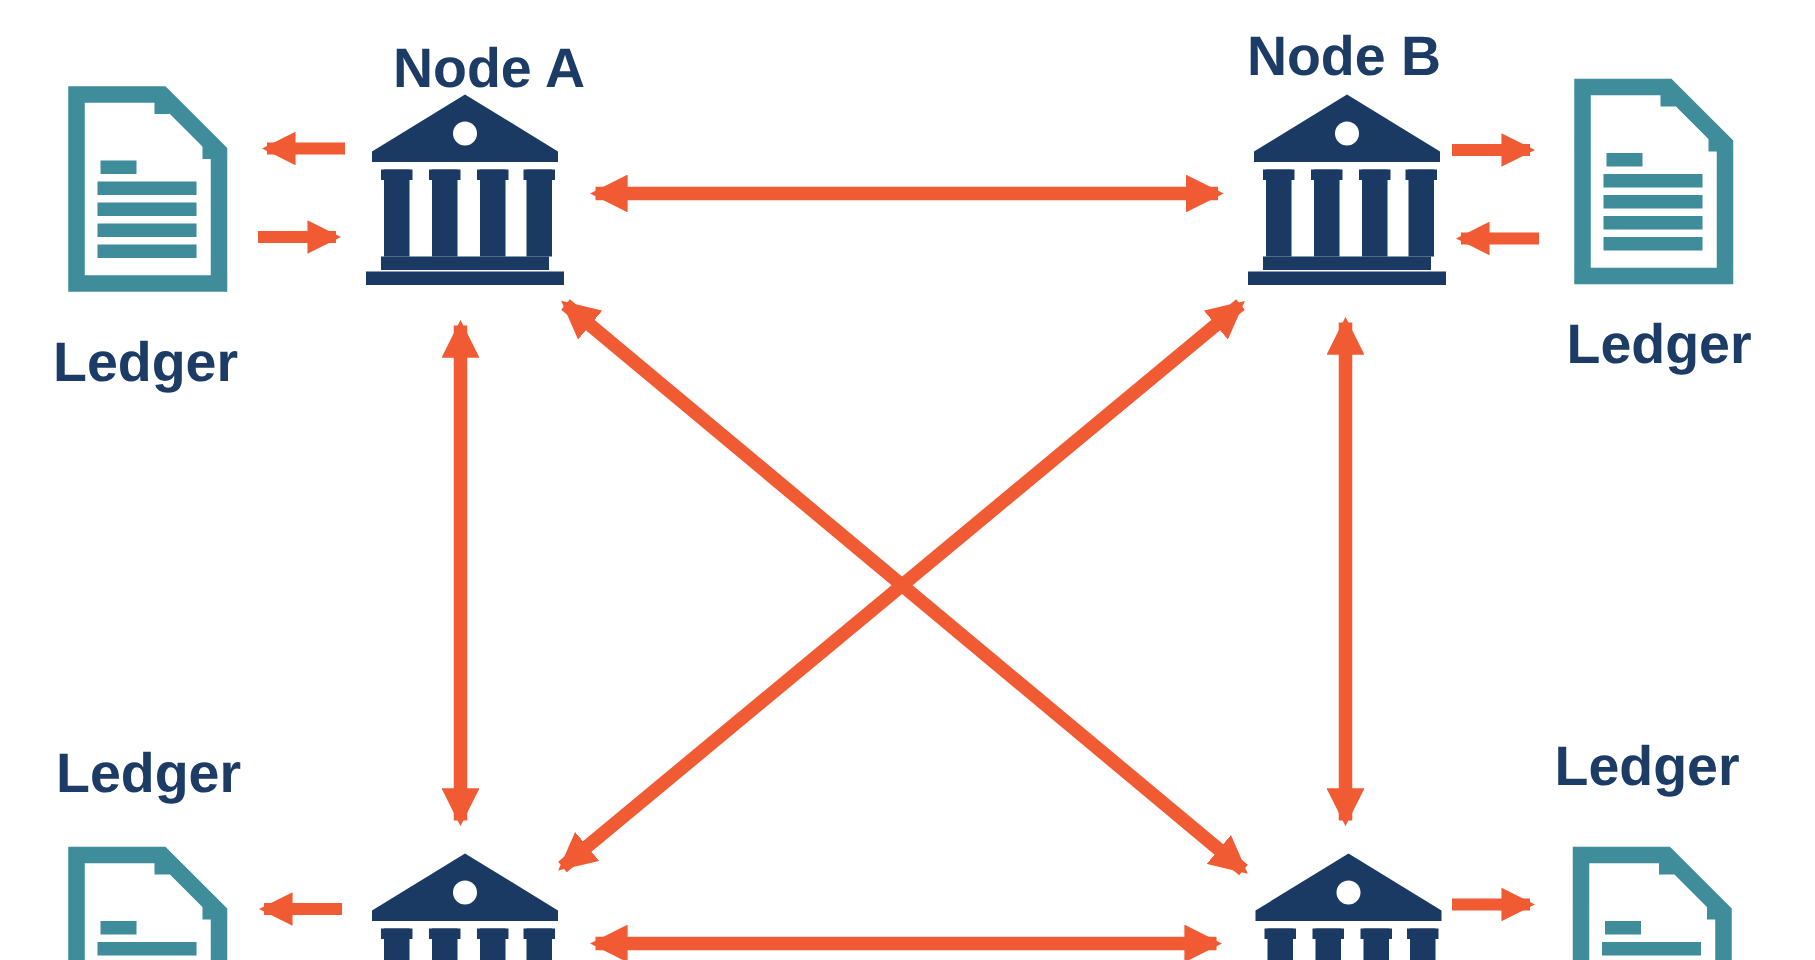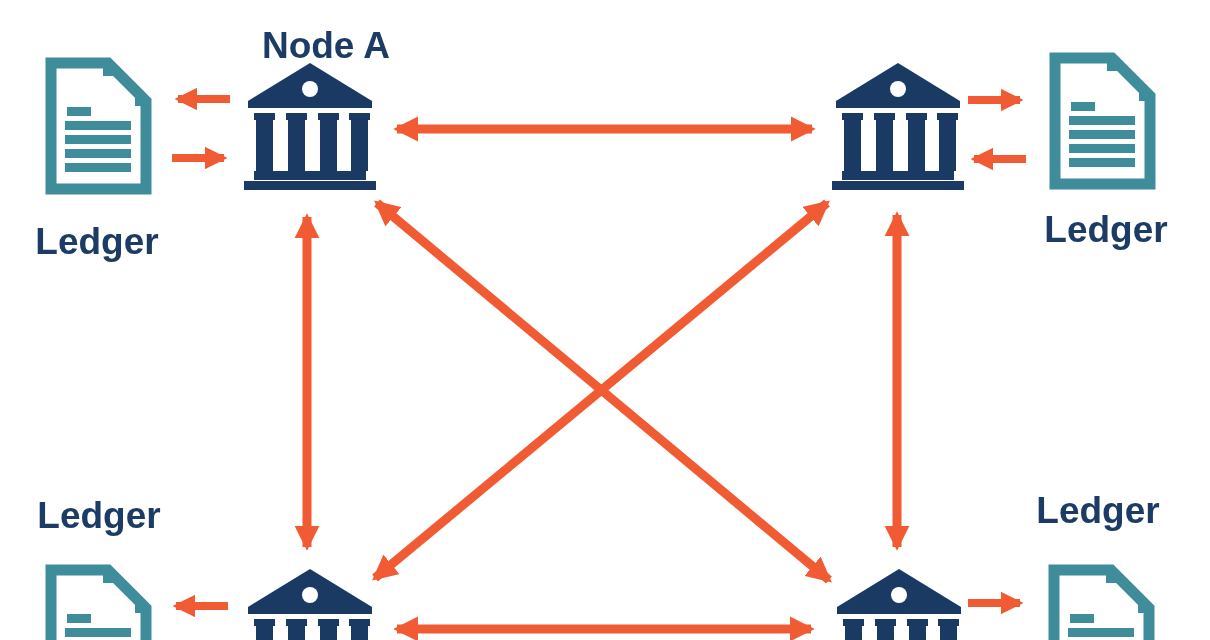--- a/index.html
+++ b/index.html
@@ -105,20 +105,21 @@
 
       <line x1="897" y1="215" x2="897" y2="547" stroke-width="9" marker-start="url(#ah)" marker-end="url(#ah)"></line>
 
       <line x1="377" y1="203" x2="829" y2="580" stroke-width="9" marker-start="url(#ah)" marker-end="url(#ah)"></line>
 
       <line x1="827" y1="203" x2="375" y2="578" stroke-width="9" marker-start="url(#ah)" marker-end="url(#ah)"></line>
     </g>
   </svg>
 
   <div class="lbl" style="left:326px; top:15px;margin-top:11px;">Node A</div>
+  <div class="lbl" style="left:896px; top:18px;">Node B</div>
   <div class="lbl" style="left:97px; top:222px;">Ledger</div>
   <div class="lbl" style="left:1106px; top:210px;">Ledger</div>
   <div class="lbl" style="left:99px; top:496px;">Ledger</div>
   <div class="lbl" style="left:1098px; top:491px;">Ledger</div>
 
   <div class="icon" style="left:244px; top:62px;">
     <svg width="132" height="128">
         <use href="#bank"></use>
       </svg>
   </div>

